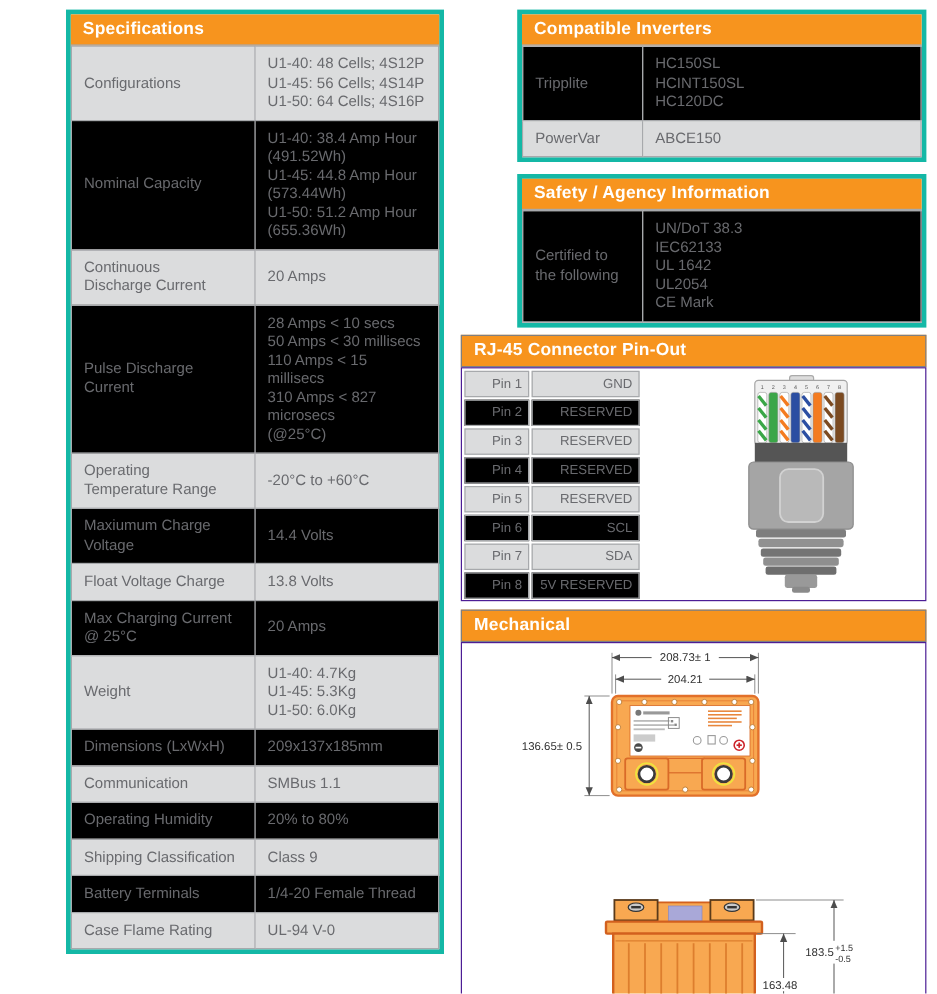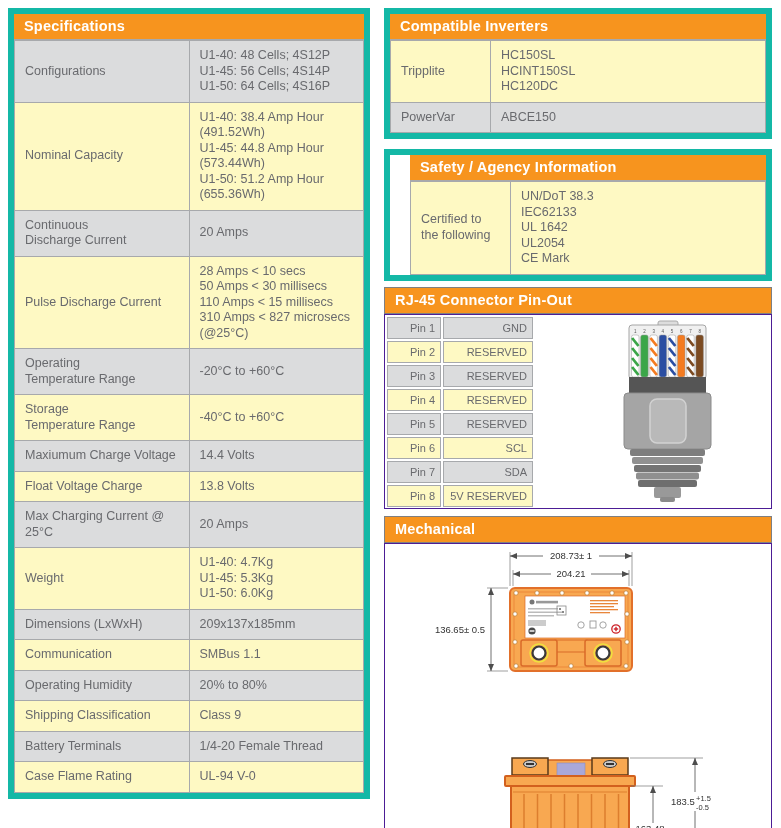--- a/index.html
+++ b/index.html
@@ -2,24 +2,24 @@
 <html><head>
 <meta charset="utf-8">
 <style>
   html,body{margin:0;padding:0;background:#fff;}
   body{width:781px;height:828px;position:relative;font-family:"Liberation Sans",sans-serif;-webkit-font-smoothing:antialiased;}
   .col{position:absolute;top:8px;}
   .col-left{left:8px;width:362px;}
   .col-right{left:384px;width:388px;}
   .section{margin-bottom:9px;}
   .bar{background:#F7941E;color:#fff;font-weight:bold;font-size:14.5px;letter-spacing:.2px;padding:4px 10px 5px 10px;border:1px solid #7E7F82;}
-  .boxed{border:6px solid #14b8a6;}
+  .boxed{border:4px solid #14b8a6;margin-left:47px;}
   .boxed .bar{border:none;border-bottom:1px solid #A7A9AC;}
   table{width:100%;border-collapse:collapse;table-layout:fixed;}
-  td{border:1px solid #A7A9AC;color:#696A6E;font-size:12.5px;line-height:1.24;padding:7px 10px;vertical-align:middle;background:#fef9c3;}
+  td{border:1px solid #A7A9AC;color:#696A6E;font-size:12.5px;line-height:1.24;padding:7px 10px;vertical-align:middle;background:#000000;}
   .lbl{text-align:left;white-space:pre-line;}
   .val{white-space:pre-line;}
   .val-left{text-align:left;white-space:pre-line;}
   .spec-table tr:nth-of-type(odd) td{background:#DBDCDD;}
   .inv-table tr:nth-of-type(even) td{background:#DBDCDD;}
   .panel{border:1px solid #4c1d95;background:#fff;position:relative;text-align:right;}
   .rj-panel{height:193px;}
   .mech-panel{height:345px;}
   .pin-table{border-collapse:separate;border-spacing:2px;width:148px;margin:0;}
   .pin-table td{border:1px solid #A7A9AC;font-size:11px;line-height:1.1;padding:4px 5px;color:#696A6E;}
@@ -77,25 +77,20 @@
 310 Amps &lt; 827 microsecs
 (@25°C)</td>
             </tr>
 
             <tr>
               <td class="lbl">Operating
 Temperature Range</td>
               <td class="val">-20°C to +60°C</td>
             </tr>
 
-            <tr>
-              <td class="lbl">Storage
-Temperature Range</td>
-              <td class="val">-40°C to +60°C</td>
-            </tr>
 
             <tr>
               <td class="lbl">Maxiumum Charge Voltage</td>
               <td class="val">14.4 Volts</td>
             </tr>
 
             <tr>
               <td class="lbl">Float Voltage Charge</td>
               <td class="val">13.8 Volts</td>
             </tr>
@@ -167,21 +162,21 @@
             </tr>
 
             <tr>
               <td class="lbl">PowerVar</td>
               <td class="val-left">ABCE150</td>
             </tr>
           </tbody>
       </table>
     </section>
 
-    <section class="section boxed" style="margin-bottom:6px;padding-left:20px;">
+    <section class="section boxed" style="margin-bottom:6px;">
       <div class="bar">
         <span>Safety / Agency Information</span>
       </div>
       <table class="safety-table">
         <colgroup>
             <col style="width:100px">
             <col>
           </colgroup>
         <tbody>
 

